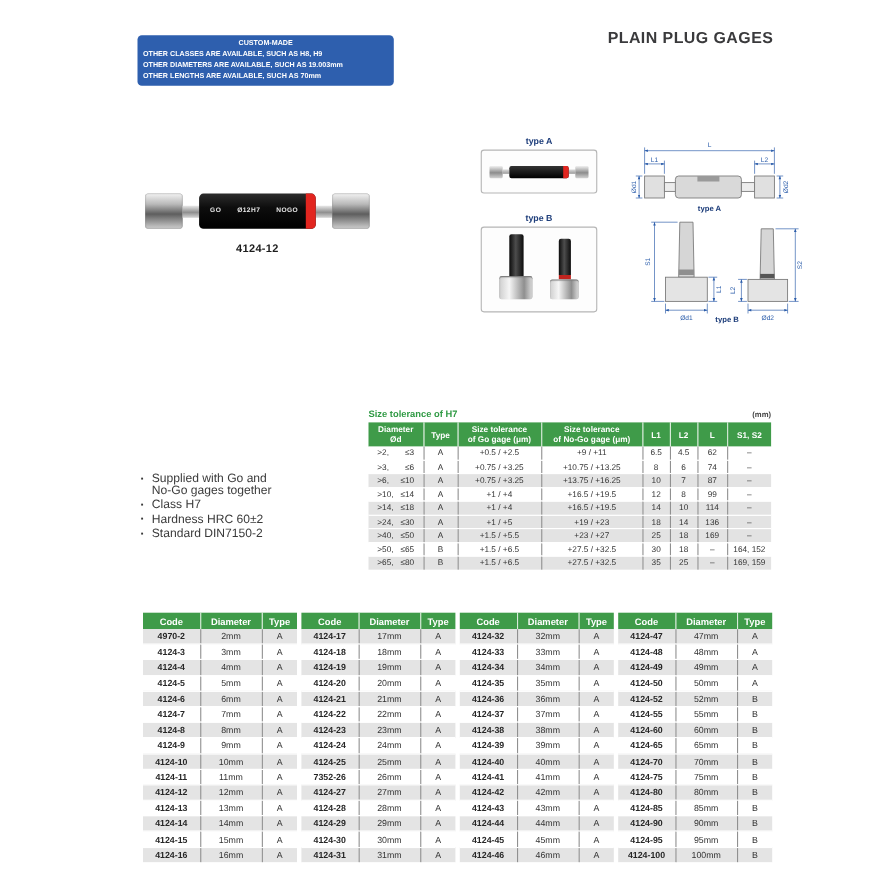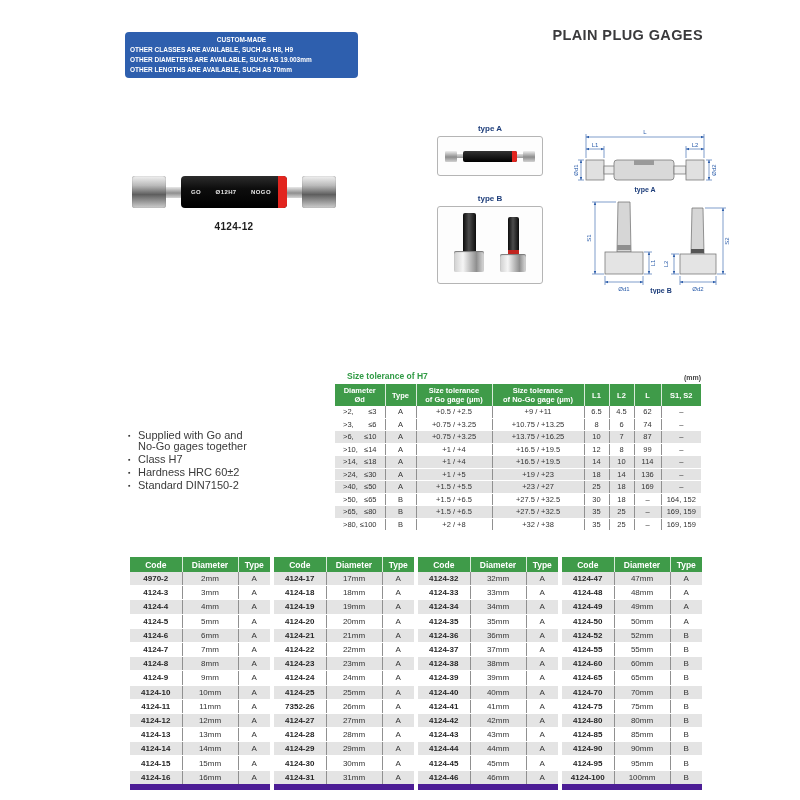--- a/index.html
+++ b/index.html
@@ -62,36 +62,36 @@
 
   
   .features{position:absolute;left:128px;top:430px;width:195px;margin:0;padding:0;list-style:none;}
   .features li{position:relative;padding-left:10px;font-size:11px;line-height:11px;
     margin-bottom:2px;color:#3a3a3a;white-space:pre-line;}
   .features li::before{content:"▪";position:absolute;left:0;top:0;font-size:7px;color:#3a3a3a;}
 
   
   .tol-caption{position:absolute;left:335px;top:371px;width:366px;display:flex;
     justify-content:space-between;align-items:flex-end;}
-  .tol-caption .tc-title{font-size:8.5px;font-weight:bold;color:#2f9a44;margin-left:12px;}
+  .tol-caption .tc-title{font-size:8.5px;font-weight:bold;color:#2f9a44;}
   .tol-caption .tc-unit{font-size:7px;font-weight:bold;color:#444;}
   table.tol{position:absolute;left:335px;top:384px;width:366px;border-collapse:collapse;
     table-layout:fixed;border-bottom:1px solid #777;}
   table.tol th{background:#3f9b49;color:#fff;font-size:7.5px;font-weight:bold;
     padding:2px 1px;line-height:9px;white-space:pre-line;border-left:1px solid #ffffffcc;}
   table.tol th:first-child{border-left:none;}
   table.tol td{font-size:7.5px;height:11.5px;padding:0 2px;text-align:center;color:#333;
     border-left:1px solid #909090;border-bottom:1px solid #fff;background:#fff;}
   table.tol td:first-child{border-left:none;}
   table.tol tr.shade td{background:#e3e3e3;}
   .diawrap{display:flex;justify-content:space-between;padding:0 6px;}
 
   
   table.codes{position:absolute;top:557px;width:140px;border-collapse:collapse;
-    table-layout:fixed;border-bottom:6px solid #4c1d95;}
+    table-layout:fixed;border-bottom:1px solid #4c1d95;}
   table.codes th{background:#3f9b49;color:#fff;font-size:8.5px;font-weight:bold;height:15px;
     padding:0;border-left:1px solid #ffffffcc;}
   table.codes th:first-child{border-left:none;}
   table.codes td{font-size:8px;height:13.2px;padding:0 2px;text-align:center;color:#333;
     border-left:1px solid #909090;border-bottom:1px solid #fff;background:#fff;}
   table.codes td:first-child{border-left:none;}
   table.codes td.code{font-weight:bold;color:#262626;}
   table.codes tr.shade td{background:#e4e4e4;}
   #codes-1{left:130px;} #codes-2{left:274px;} #codes-3{left:418px;} #codes-4{left:562px;}
 </style>
@@ -384,35 +384,20 @@
             </div>
           </td>
           <td>B</td>
           <td>+1.5 / +6.5</td>
           <td>+27.5 / +32.5</td>
           <td>35</td>
           <td>25</td>
           <td>–</td>
           <td>169, 159</td>
         </tr>
-        <tr>
-          <td>
-            <div class="diawrap">
-              <span>&gt;80,</span>
-              <span>≤100</span>
-            </div>
-          </td>
-          <td>B</td>
-          <td>+2 / +8</td>
-          <td>+32 / +38</td>
-          <td>35</td>
-          <td>25</td>
-          <td>–</td>
-          <td>169, 159</td>
-        </tr>
       </tbody>
   </table>
 
   <table class="codes" id="codes-1">
     <colgroup>
         <col style="width:52px">
         <col style="width:56px">
         <col style="width:32px">
       </colgroup>
     <thead>

